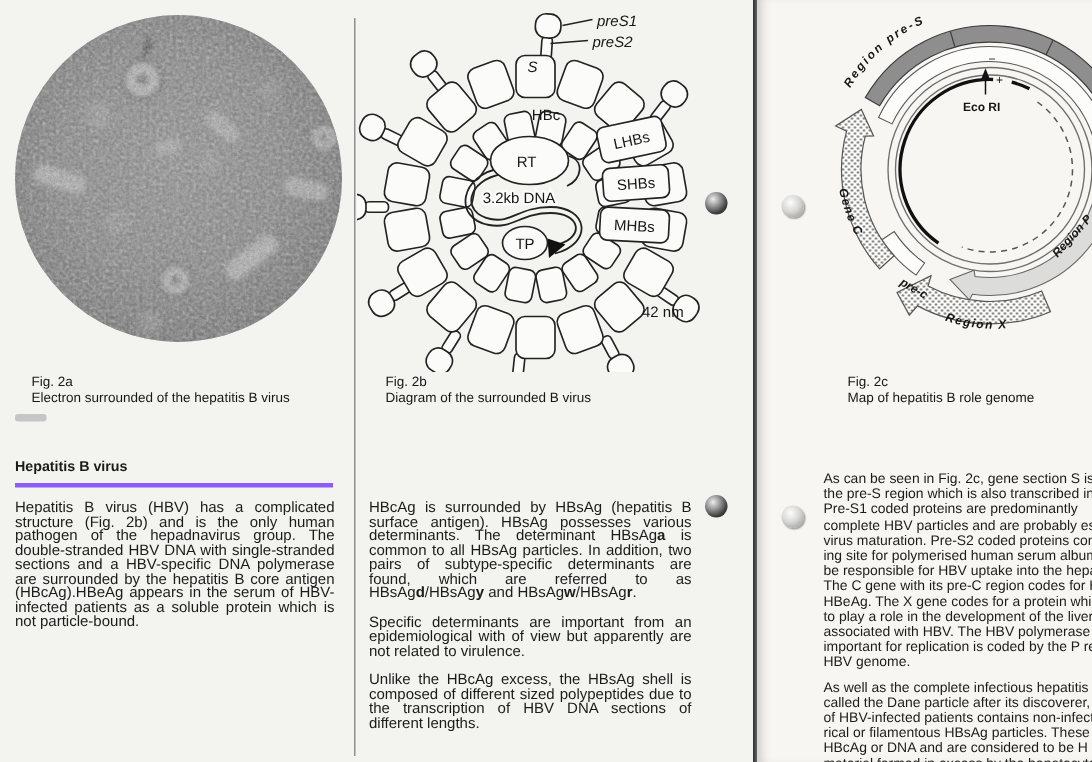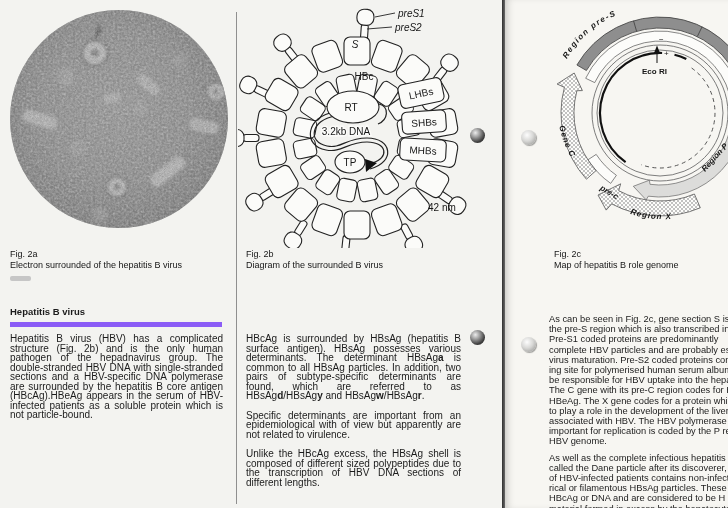--- a/index.html
+++ b/index.html
@@ -4,24 +4,24 @@
 <style>
   html,body{margin:0;padding:0;background:#e9e9e7;}
   .stage{position:relative;width:728px;height:508px;overflow:hidden;
          font-family:"Liberation Sans",sans-serif;color:#1b1b1b;background:#fff;}
   .page-left{position:absolute;left:0;top:0;width:502px;height:508px;background:#f3f3f0;}
   .page-right{position:absolute;left:505px;top:0;width:223px;height:508px;background:#f7f6f2;
               box-shadow:inset 6px 0 8px -5px rgba(0,0,0,.25);}
   .page-edge{position:absolute;left:502px;top:0;width:3px;height:508px;
              background:linear-gradient(90deg,#2e2e2e,#6a6a6a);}
   .col-rule{position:absolute;left:236px;top:12px;width:1px;height:492px;background:#8f8f8f;}
-  .caption{position:absolute;font-size:9px;line-height:10.5px;color:#161616;}
+  .caption{position:absolute;font-size:9px;line-height:10.5px;color:#161616;margin-left:11px;}
   .smudge{position:absolute;left:10px;top:276px;width:21px;height:5px;background:#c6c6c6;border-radius:2px;}
   .heading{position:absolute;left:10px;top:306px;width:212px;font-size:9.5px;font-weight:bold;
-           padding-bottom:5px;border-bottom:5px solid #8b5cf6;}
+           padding-bottom:5px;border-bottom:3px solid #8b5cf6;}
   .para{font-size:10px;line-height:9.5px;text-align:justify;}
   .colL{position:absolute;left:10px;top:334px;width:213px;}
   .colM{position:absolute;left:246px;top:334px;width:215px;}
   .colM .para{margin:0 0 10px 0;}
   .colR{position:absolute;left:549px;top:314px;width:200px;}
   .rline{font-size:9.3px;line-height:10.2px;white-space:nowrap;}
   .pgap{height:6px;}
   .hole{position:absolute;border-radius:50%;}
   .hole.dark{width:15px;height:15px;
     background:radial-gradient(circle at 36% 32%,#ececec 0%,#9c9c9c 32%,#3d3d3d 68%,#232323 100%);}

